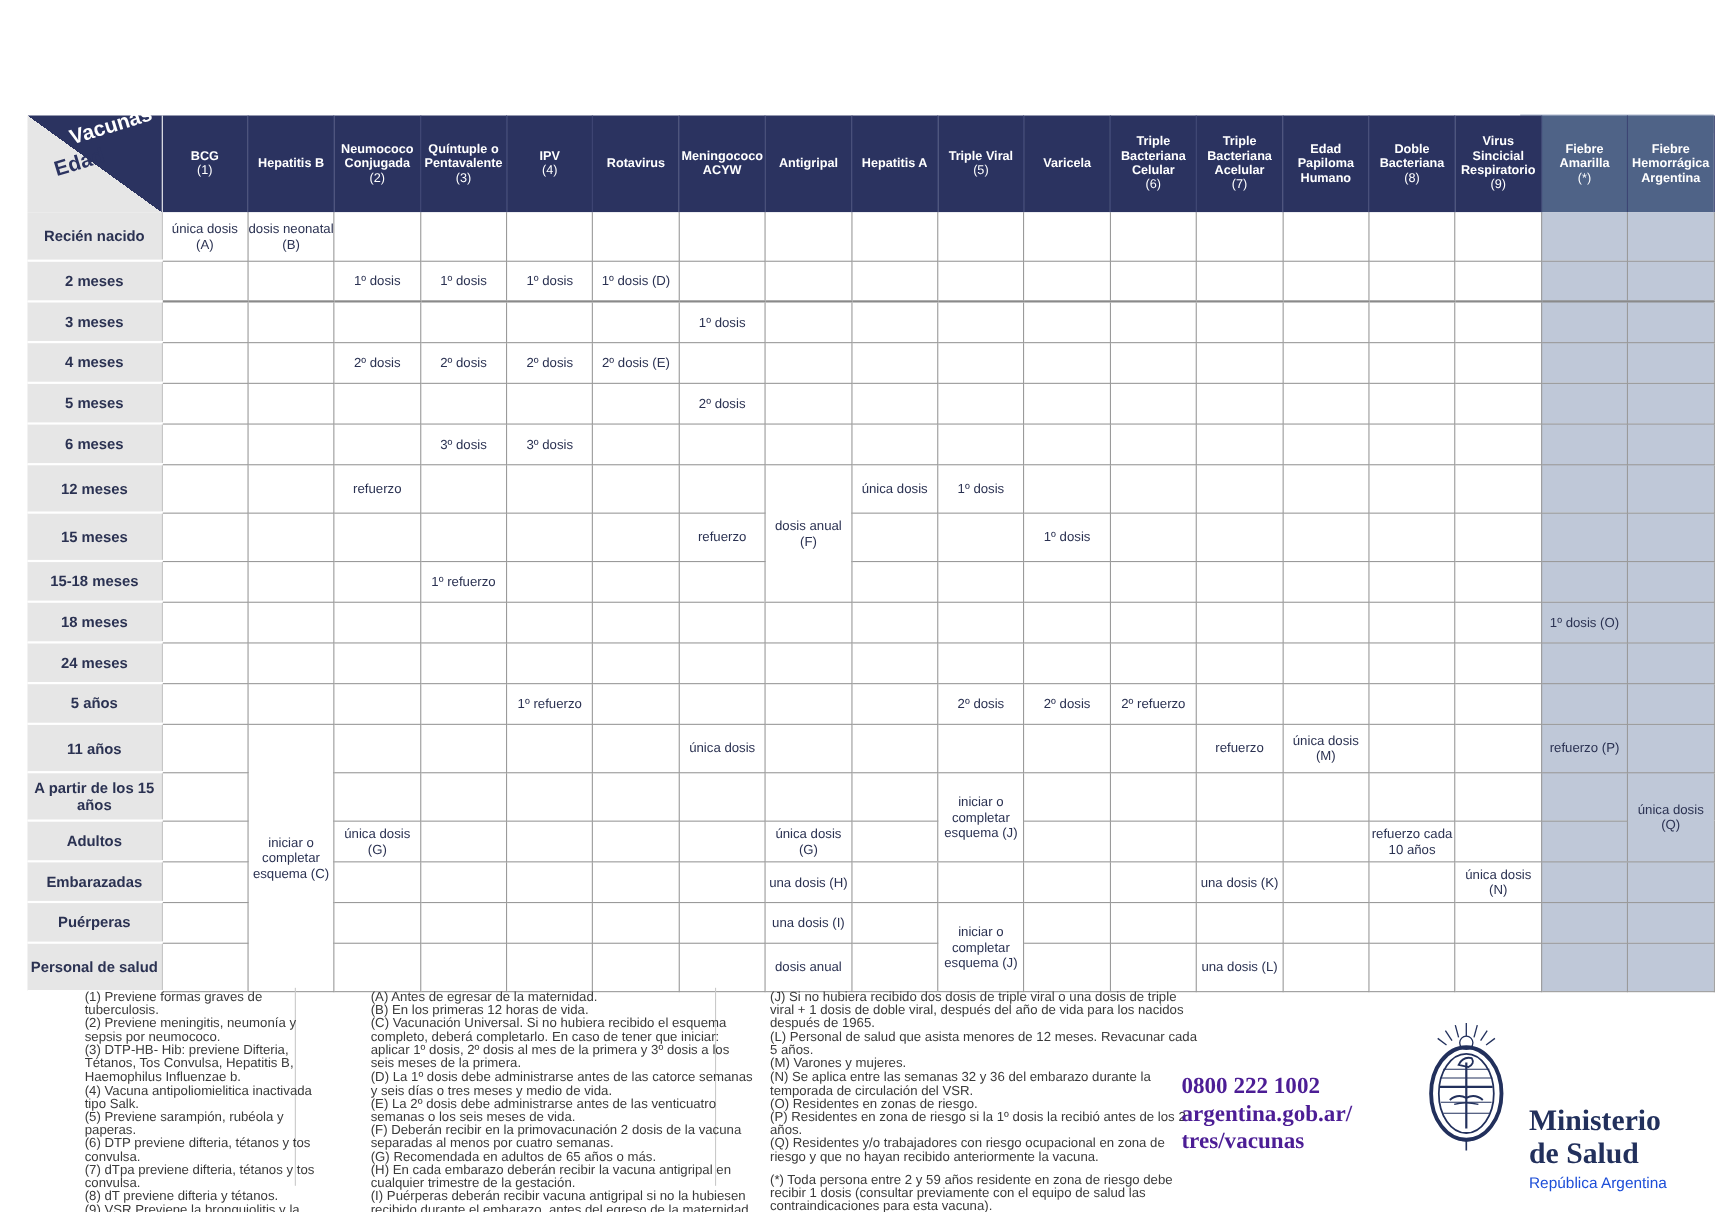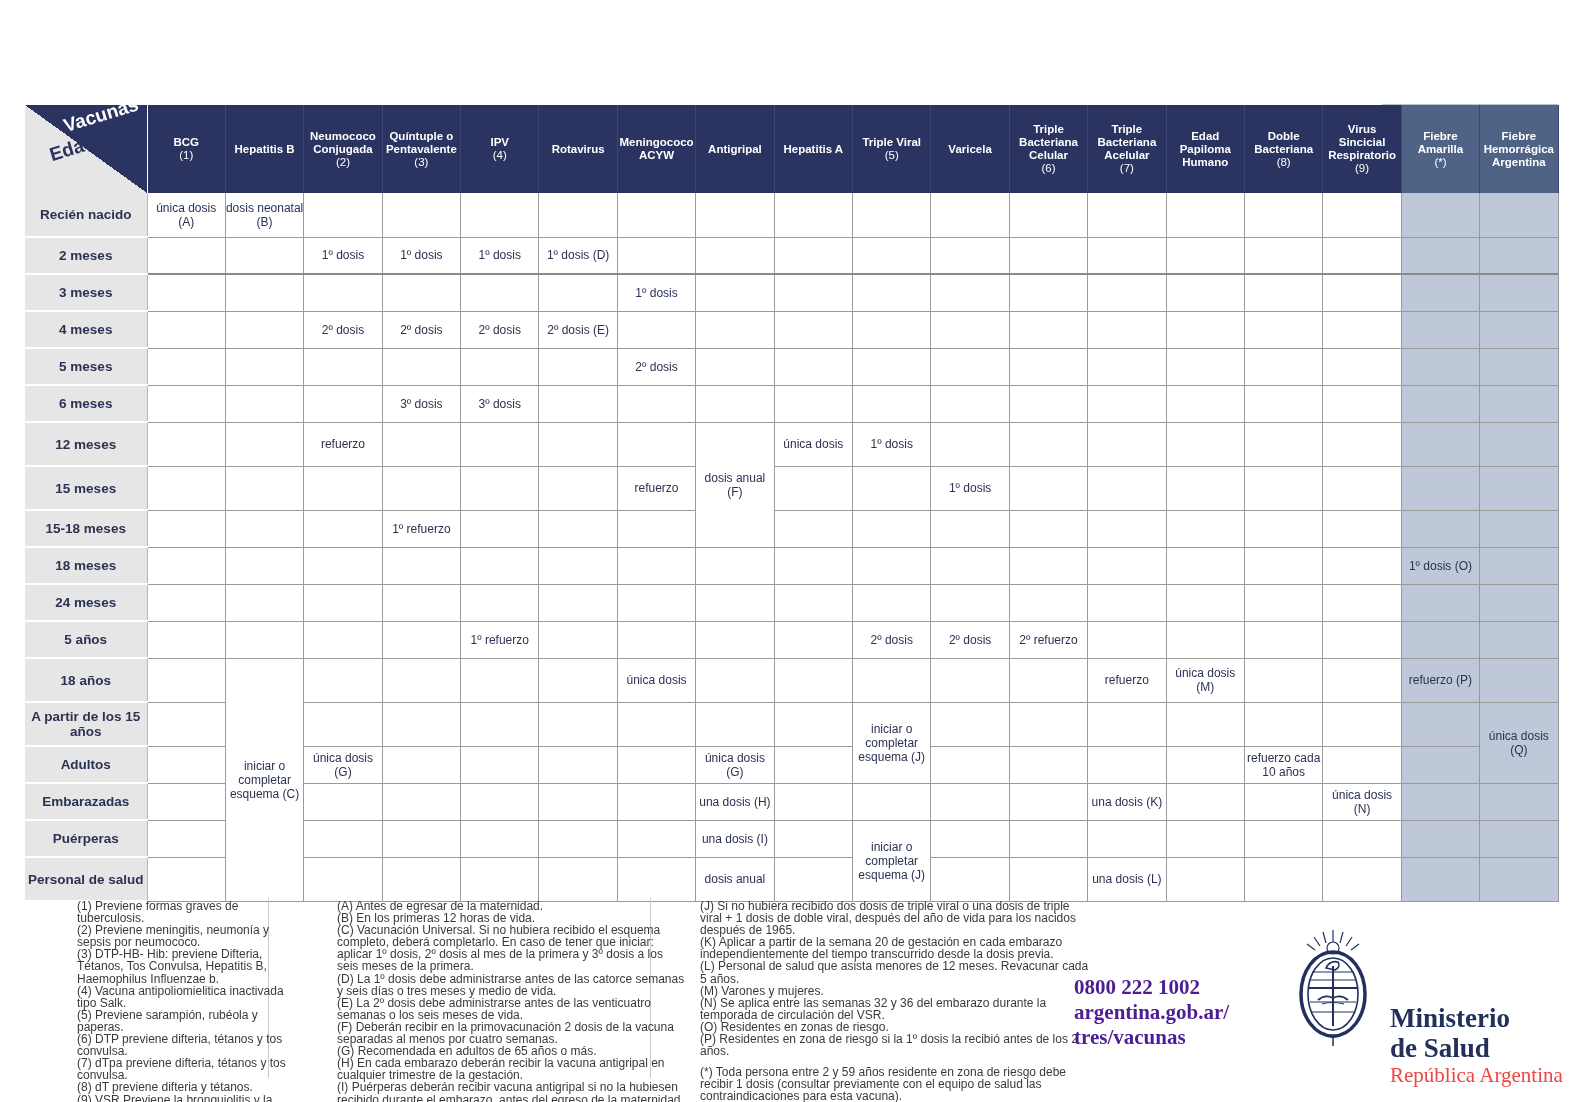--- a/index.html
+++ b/index.html
@@ -129,22 +129,22 @@
     font-weight:bold; font-size:21px; line-height:25px;
     color:#4c1d95;
   }
   .logo-seal { position:absolute; left:1290px; top:928px; width:86px; height:122px; }
   .minlabel { position:absolute; left:1390px; top:963px;margin-top:40px; }
   .minlabel .m1 {
     font-family:"Liberation Serif", serif;
     font-weight:bold; font-size:27px; line-height:30px; color:#22305c;
   }
   .minlabel .m2 {
-    font-family:Liberation Serif, serif;
-    font-size:21px; line-height:24px; color:#ef4444;
+    font-family:Liberation Sans, sans-serif;
+    font-size:14px; line-height:24px; color:#1d4ed8;
   }
 </style>
 </head>
 <body>
 
 <div class="page">
 
 
   <div class="excl-banner">EXCLUSIVO ZONAS DE RIESGO</div>
 
@@ -488,21 +488,21 @@
           <td class="c">2º dosis</td>
           <td class="c">2º refuerzo</td>
           <td class="c"></td>
           <td class="c"></td>
           <td class="c"></td>
           <td class="c"></td>
           <td class="c risk"></td>
           <td class="c risk"></td>
         </tr>
         <tr class="r rtall">
-          <td class="age">18 años</td>
+          <td class="age">11 años</td>
           <td class="c first"></td>
           <td class="c" rowspan="6">iniciar o completar esquema (C)</td>
           <td class="c"></td>
           <td class="c"></td>
           <td class="c"></td>
           <td class="c"></td>
           <td class="c">única dosis</td>
           <td class="c"></td>
           <td class="c"></td>
           <td class="c"></td>
@@ -635,26 +635,26 @@
         <p>(C) Vacunación Universal. Si no hubiera recibido el esquema completo, deberá completarlo. En caso de tener que iniciar: aplicar 1º dosis, 2º dosis al mes de la primera y 3º dosis a los seis meses de la primera.</p>
         <p>(D) La 1º dosis debe administrarse antes de las catorce semanas y seis días o tres meses y medio de vida.</p>
         <p>(E) La 2º dosis debe administrarse antes de las venticuatro semanas o los seis meses de vida.</p>
         <p>(F) Deberán recibir en la primovacunación 2 dosis de la vacuna separadas al menos por cuatro semanas.</p>
         <p>(G) Recomendada en adultos de 65 años o más.</p>
         <p>(H) En cada embarazo deberán recibir la vacuna antigripal en cualquier trimestre de la gestación.</p>
         <p>(I) Puérperas deberán recibir vacuna antigripal si no la hubiesen recibido durante el embarazo, antes del egreso de la maternidad y hasta un máximo de diez días después del parto.</p>
       </div>
     <div class="ncol" id="notes-c">
         <p>(J) Si no hubiera recibido dos dosis de triple viral o una dosis de triple viral + 1 dosis de doble viral, después del año de vida para los nacidos después de 1965.</p>
-        <p>(K) Aplicar a partir de la semana 20 de gestación en cada embarazo independientemente del tiempo transcurrido desde la dosis previa.</p>
         <p>(L) Personal de salud que asista menores de 12 meses. Revacunar cada 5 años.</p>
         <p>(M) Varones y mujeres.</p>
         <p>(N)  Se aplica entre las semanas 32 y 36 del embarazo durante la temporada de circulación del VSR.</p>
         <p>(O) Residentes en zonas de riesgo.</p>
         <p>(P) Residentes en zona de riesgo si la 1º dosis la recibió antes de los 2 años.</p>
+        <p>(Q) Residentes y/o trabajadores con riesgo ocupacional en zona de riesgo y que no hayan recibido anteriormente la vacuna.</p>
         <div class="spacer"></div>
         <p>(*) Toda persona entre 2 y 59 años residente en zona de riesgo debe recibir 1 dosis (consultar previamente con el equipo de salud las contraindicaciones para esta vacuna).</p>
       </div>
   </div>
 
   <div class="phone">
     <div>0800 222 1002</div>
     <div>argentina.gob.ar/</div>
     <div>tres/vacunas</div>
   </div>

